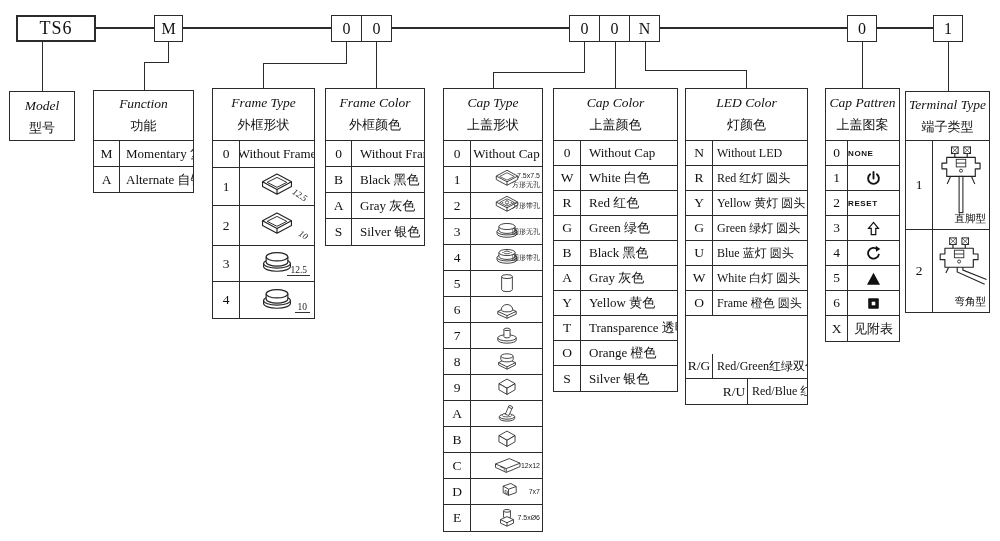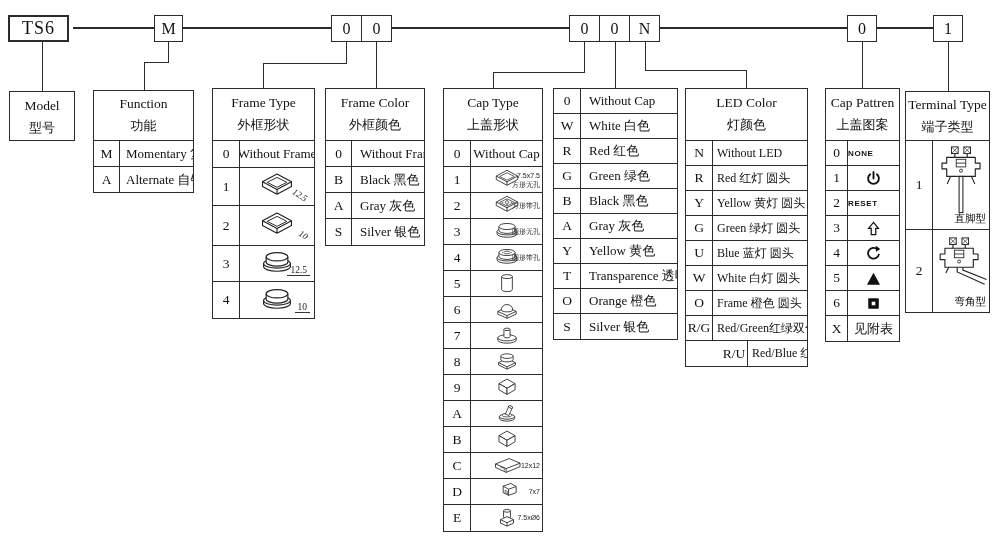--- a/index.html
+++ b/index.html
@@ -9,21 +9,21 @@
   .hline{height:1px;}
   .vline{width:1px;}
   .trunk{height:2px;}
   .codebox{position:absolute;top:15px;height:27px;box-sizing:border-box;border:1px solid #2b2b2b;
            background:#fff;display:flex;align-items:center;justify-content:center;font-size:16px;}
   .codebox.big{border-width:2px;font-size:18px;letter-spacing:1px;}
   .table{position:absolute;box-sizing:border-box;border:1px solid #2b2b2b;background:#fff;}
   .thead{box-sizing:border-box;border-bottom:1px solid #2b2b2b;display:flex;flex-direction:column;
          align-items:center;justify-content:center;gap:5px;}
   .thead.no-border{border-bottom:none;height:100%;}
-  .thead .en{font-size:13.5px;}
+  .thead .en{font-size:13.5px;font-style:italic;}
   .thead .zh{font-size:13px;}
   .trow{display:flex;box-sizing:border-box;border-bottom:1px solid #2b2b2b;}
   .trow:last-child{border-bottom:none;}
   .tcode{flex:none;box-sizing:border-box;border-right:1px solid #2b2b2b;display:flex;
          align-items:center;justify-content:center;font-size:13.5px;}
   .tcell{flex:1;position:relative;display:flex;align-items:center;overflow:hidden;}
   .tcell.center{justify-content:center;}
   .lbl{font-size:13px;white-space:nowrap;}
   .tcell:not(.center) .lbl{padding-left:7px;}
   .small-lbl{width:100%;text-align:left;font-family:"Liberation Sans","DejaVu Sans",sans-serif;
@@ -189,21 +189,21 @@
   <div class="vline" style="left:584px;top:42px;height:30px"></div>
   <div class="hline" style="left:493px;top:72px;width:92px"></div>
   <div class="vline" style="left:493px;top:72px;height:16px"></div>
   <div class="vline" style="left:615px;top:42px;height:46px"></div>
   <div class="vline" style="left:645px;top:42px;height:28px"></div>
   <div class="hline" style="left:645px;top:70px;width:101px"></div>
   <div class="vline" style="left:746px;top:70px;height:18px"></div>
   <div class="vline" style="left:862px;top:42px;height:46px"></div>
   <div class="vline" style="left:948px;top:42px;height:49px"></div>
 
-  <div class="codebox big" style="left:8px;width:61px">TS6</div>
+  <div class="codebox big" style="left:16px;width:80px">TS6</div>
   <div class="codebox" style="left:154px;width:29px">M</div>
   <div class="codebox" style="left:331px;width:31px">0</div>
   <div class="codebox" style="left:361px;width:31px">0</div>
   <div class="codebox" style="left:569px;width:31px">0</div>
   <div class="codebox" style="left:599px;width:31px">0</div>
   <div class="codebox" style="left:629px;width:31px">N</div>
   <div class="codebox" style="left:847px;width:30px">0</div>
   <div class="codebox" style="left:933px;width:30px">1</div>
 
   <div class="table" id="table-model" style="left: 9px; top: 91px; width: 66px; height: 50px;">
@@ -448,20 +448,24 @@
           <svg class="icon" width="36" height="23">
             <use href="#round-stem-cap"></use>
           </svg>
           <div class="note">
             <div>7.5xØ6</div>
           </div>
         </div>
       </div>
     </div>
   <div class="table" id="table-cap_color" style="left: 553px; top: 88px; width: 125px;">
+      <div class="thead" style="height: 52px;">
+        <div class="en">Cap Color</div>
+        <div class="zh">上盖颜色</div>
+      </div>
       <div class="trow" style="height: 25px;">
         <div class="tcode" style="width: 27px;">0</div>
         <div class="tcell">
           <span class="lbl">Without Cap</span>
         </div>
       </div>
       <div class="trow" style="height: 25px;">
         <div class="tcode" style="width: 27px;">W</div>
         <div class="tcell">
           <span class="lbl">White 白色</span>
@@ -556,21 +560,21 @@
         <div class="tcell">
           <span class="lbl">White 白灯 圆头</span>
         </div>
       </div>
       <div class="trow" style="height: 25px;">
         <div class="tcode" style="width: 27px;">O</div>
         <div class="tcell">
           <span class="lbl">Frame 橙色 圆头</span>
         </div>
       </div>
-      <div class="trow" style="height: 25px;">
+      <div class="trow" style="height: 25px; margin-top: 38px;">
         <div class="tcode" style="width: 27px;">R/G</div>
         <div class="tcell">
           <span class="lbl">Red/Green红绿双色</span>
         </div>
       </div>
       <div class="trow" style="height: 25px;">
         <div class="tcode" style="width: 27px; margin-left: 35px;">R/U</div>
         <div class="tcell">
           <span class="lbl">Red/Blue 红蓝双色</span>
         </div>

